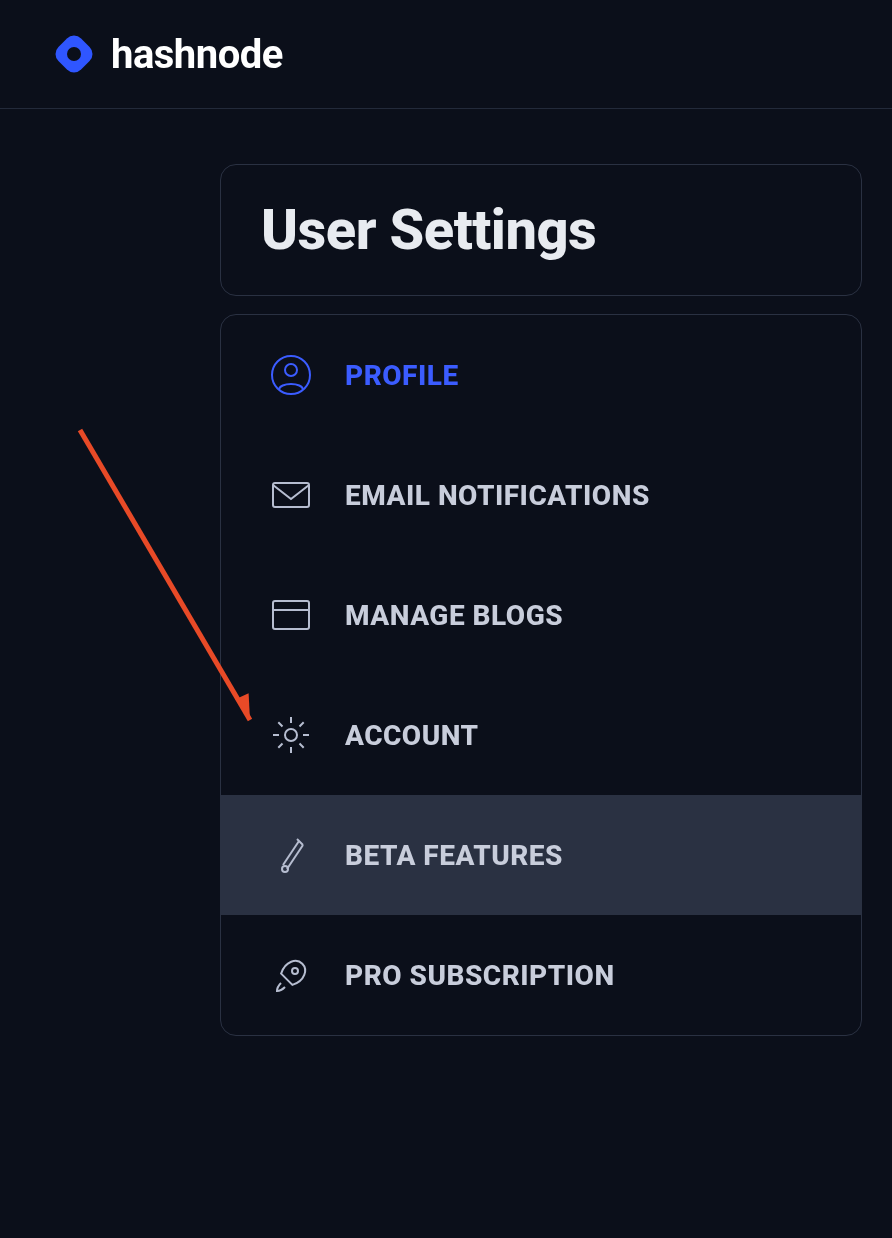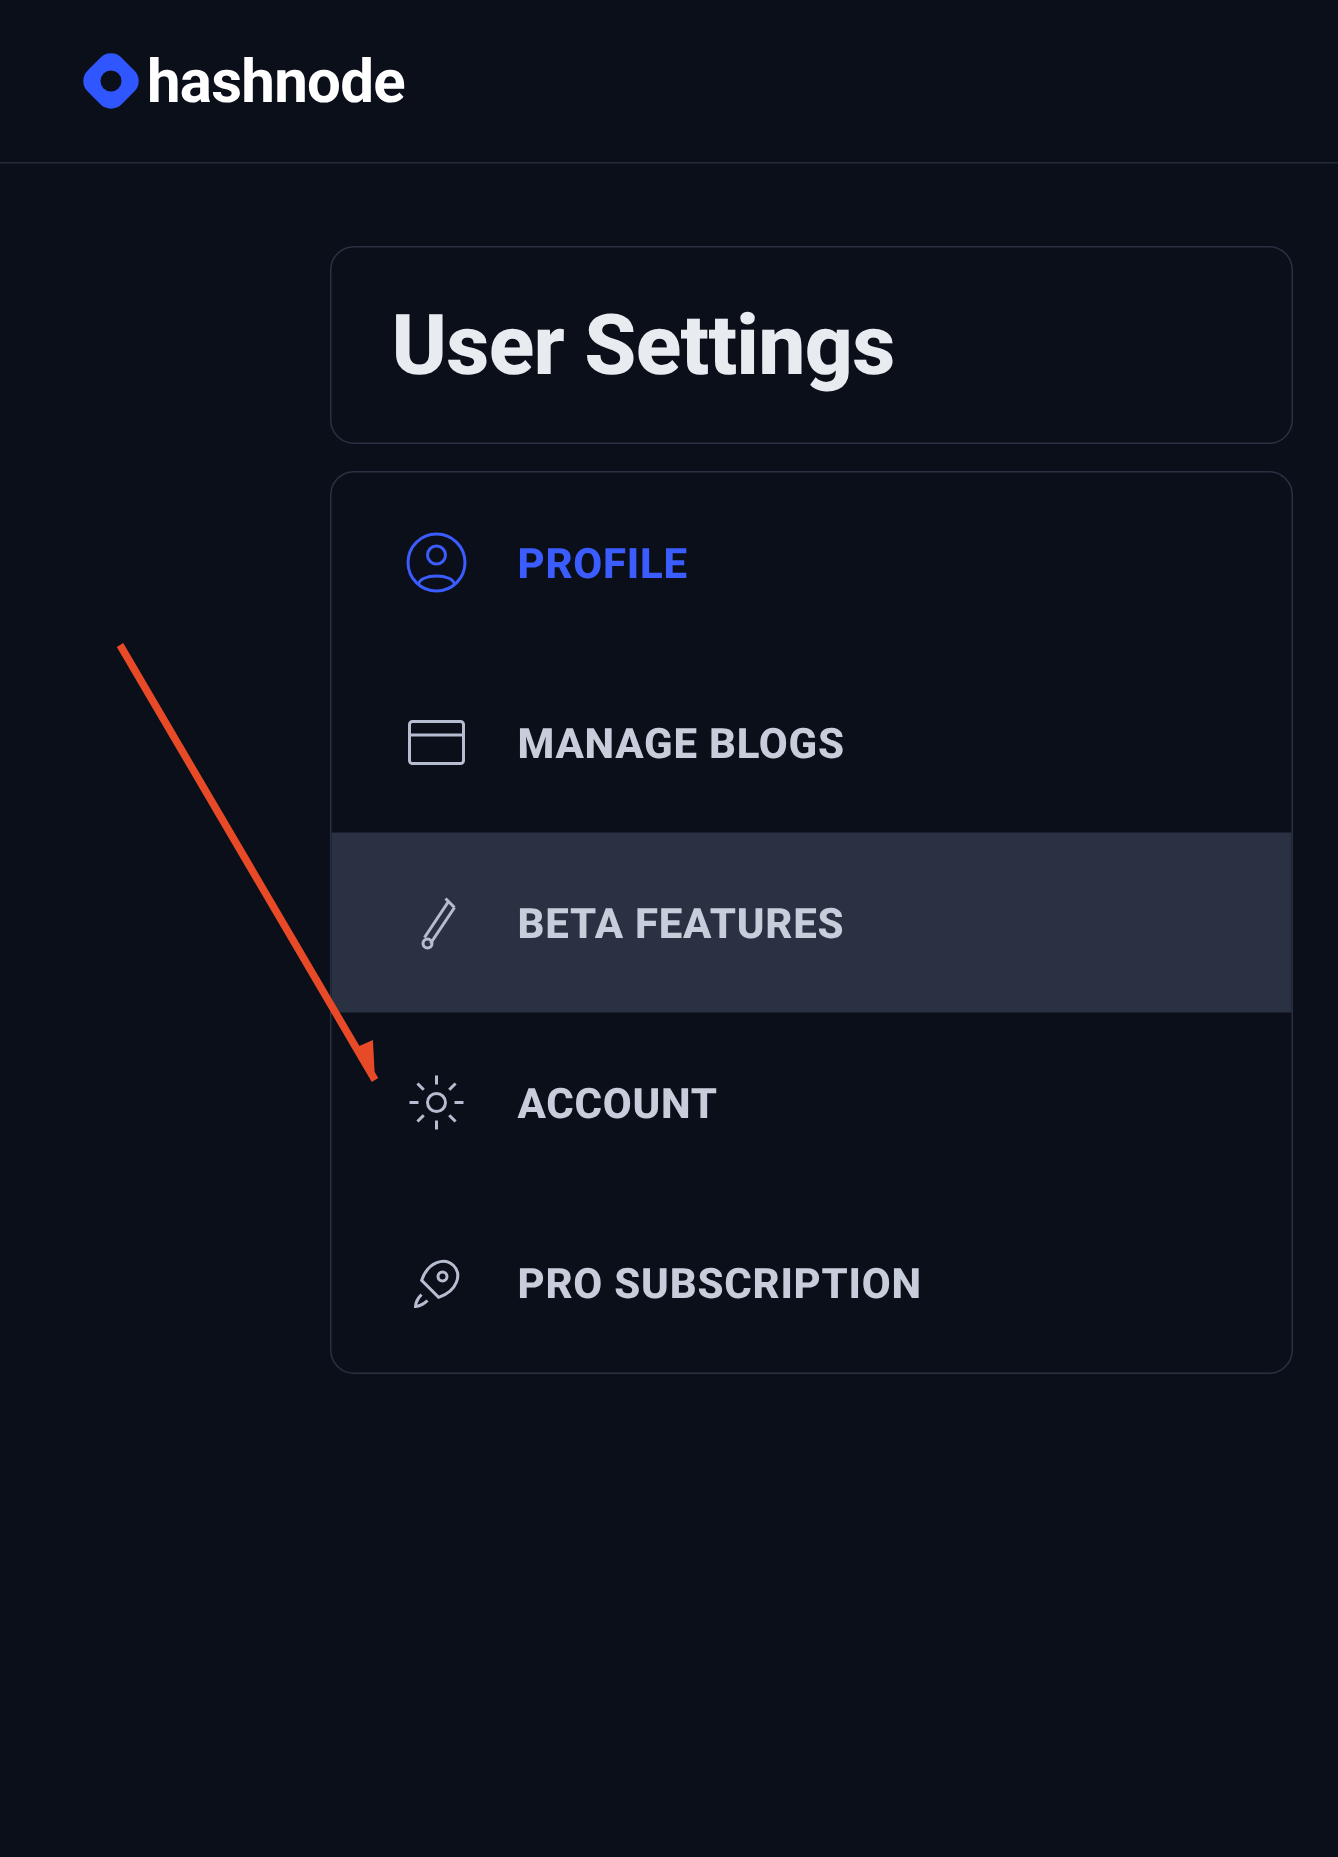--- a/index.html
+++ b/index.html
@@ -13,21 +13,21 @@
       width: 892px;
       height: 1238px;
       overflow: hidden;
       position: relative;
     }
     .header {
       display: flex;
       align-items: center;
       padding: 30px 50px;
       border-bottom: 1px solid #232a3a;
-      gap: 0;
+      gap: 13px;
     }
     .logo-icon {
       width: 48px;
       height: 48px;
       display: flex;
       align-items: center;
       justify-content: center;
     }
     .brand-name {
       color: #ffffff;
@@ -123,52 +123,61 @@
       <span class="item-icon">
         <svg width="44" height="44" viewBox="0 0 44 44">
           <circle cx="22" cy="22" r="19"></circle>
           <circle cx="22" cy="17" r="6"></circle>
           <path d="M10 37 C10 29, 34 29, 34 37"></path>
         </svg>
       </span>
       <span class="item-label">PROFILE</span>
     </div>
 
+    <div class="menu-item">
+      <span class="item-icon">
+        <svg width="44" height="44" viewBox="0 0 44 44">
+          <rect x="4" y="10" width="36" height="24" rx="2"></rect>
+          <path d="M4 12 L22 26 L40 12"></path>
+        </svg>
+      </span>
+      <span class="item-label">EMAIL NOTIFICATIONS</span>
+    </div>
 
     <div class="menu-item">
       <span class="item-icon">
         <svg width="44" height="44" viewBox="0 0 44 44">
           <rect x="4" y="8" width="36" height="28" rx="2"></rect>
           <line x1="4" y1="17" x2="40" y2="17"></line>
         </svg>
       </span>
       <span class="item-label">MANAGE BLOGS</span>
     </div>
 
 
+    <div class="menu-item">
+      <span class="item-icon">
+        <svg width="44" height="44" viewBox="0 0 44 44">
+          <circle cx="22" cy="22" r="6"></circle>
+          <path d="M22 4 L22 10 M22 34 L22 40 M40 22 L34 22 M10 22 L4 22 M34.7 9.3 L30.5 13.5 M13.5 30.5 L9.3 34.7 M34.7 34.7 L30.5 30.5 M13.5 13.5 L9.3 9.3"></path>
+        </svg>
+      </span>
+      <span class="item-label">ACCOUNT</span>
+    </div>
+
     <div class="menu-item hovered">
       <span class="item-icon">
         <svg width="44" height="44" viewBox="0 0 44 44">
           <path d="M30 8 L14 32"></path>
           <path d="M34 12 L18 36"></path>
           <path d="M28 6 L34 12"></path>
           <circle cx="16" cy="36" r="3"></circle>
         </svg>
       </span>
       <span class="item-label">BETA FEATURES</span>
-    </div>
-
-    <div class="menu-item">
-      <span class="item-icon">
-        <svg width="44" height="44" viewBox="0 0 44 44">
-          <circle cx="22" cy="22" r="6"></circle>
-          <path d="M22 4 L22 10 M22 34 L22 40 M40 22 L34 22 M10 22 L4 22 M34.7 9.3 L30.5 13.5 M13.5 30.5 L9.3 34.7 M34.7 34.7 L30.5 30.5 M13.5 13.5 L9.3 9.3"></path>
-        </svg>
-      </span>
-      <span class="item-label">ACCOUNT</span>
     </div>
 
     <div class="menu-item">
       <span class="item-icon">
         <svg width="44" height="44" viewBox="0 0 44 44">
           <path d="M22 6 C30 6, 36 16, 30 28 L14 28 C8 16, 14 6, 22 6 Z" transform="rotate(45 22 22)"></path>
           <circle cx="26" cy="18" r="3" transform="rotate(0 22 22)"></circle>
           <path d="M12 30 C8 34, 8 38, 8 38 C8 38, 12 38, 16 34"></path>
         </svg>
       </span>

